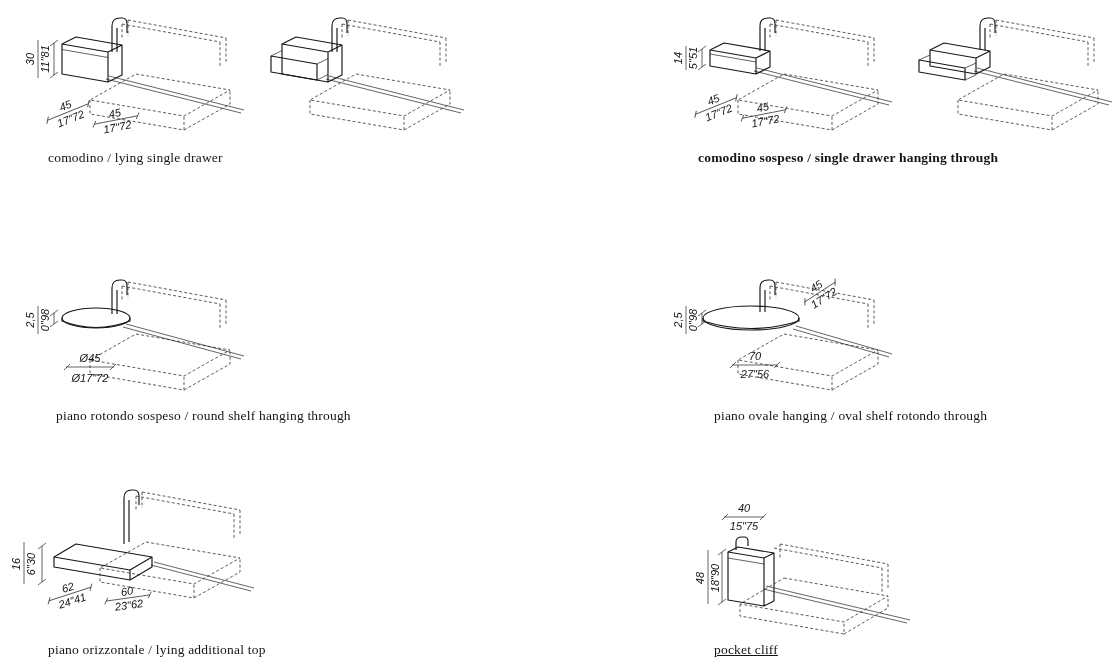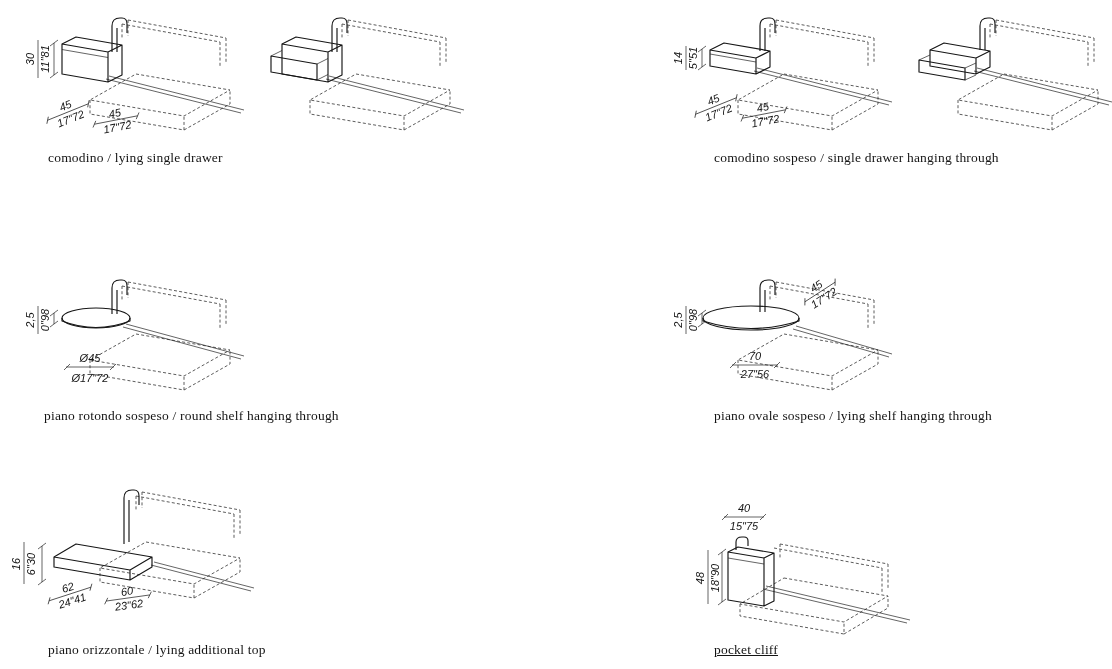--- a/index.html
+++ b/index.html
@@ -127,21 +127,21 @@
     </g>
     <g>
       <path class="solid" d="M64,44 L64,20 Q64,12 72,12 L74,12 Q79,12 79,18 L79,27 M69,44 L69,22"></path>
     </g>
     <g>
       <path class="solid" d="M14,44 L60,52 L74,45 L28,37 Z M14,44 L14,60 L60,68 L60,52 M60,52 L74,45 L74,61 L60,68"></path>
       <path class="solid" d="M3,54 L49,62 L49,74 L3,66 Z"></path>
       <path class="thin" d="M3,54 L14,49 M49,62 L60,57 M49,74 L60,69"></path>
     </g>
   </svg>
-  <div class="caption" style="left:58px;top:144px;">
+  <div class="caption" style="left:42px;top:144px;font-weight:bold;">
     <span>comodino sospeso</span><span> / </span><span>single drawer hanging through</span>
   </div>
 </div>
 
 <div class="section" style="left:8px;top:258px;width:460px;height:180px;text-align:right;">
   <svg class="fig" style="left:0;top:0" width="250" height="160" viewBox="0 0 250 160">
     <g>
       <path class="dash" d="M120,24 L218,42 M114,28 L212,46 M218,42 L218,68 M212,46 L212,70 M120,24 L120,40 M114,28 L114,42"></path>
     </g>
     <g>
@@ -162,21 +162,21 @@
       <path class="dim" d="M46,55 L46,66 M42,58 L50,52 M42,69 L50,63"></path>
       <text class="dimtxt" transform="translate(26,62) rotate(-90)" text-anchor="middle">2,5</text>
       <text class="dimtxt" transform="translate(41,62) rotate(-90)" text-anchor="middle">0"98</text>
     </g>
     <g>
       <text class="dimtxt" x="82" y="104" text-anchor="middle">Ø45</text>
       <path class="dim" d="M58,109 L106,109 M56,112 L62,106 M102,112 L108,106"></path>
       <text class="dimtxt" x="82" y="124" text-anchor="middle">Ø17"72</text>
     </g>
   </svg>
-  <div class="caption" style="left:36px;top:150px;">
+  <div class="caption" style="left:48px;top:150px;">
     <span>piano rotondo sospeso</span><span> / </span><span>round shelf hanging through</span>
   </div>
 </div>
 
 <div class="section" style="left:656px;top:258px;width:460px;height:180px;">
   <svg class="fig" style="left:0;top:0" width="250" height="160" viewBox="0 0 250 160">
     <g>
       <path class="dash" d="M120,24 L218,42 M114,28 L212,46 M218,42 L218,68 M212,46 L212,70 M120,24 L120,40 M114,28 L114,42"></path>
     </g>
     <g>
@@ -203,21 +203,21 @@
       <text class="dimtxt" y="-3" text-anchor="middle">45</text>
       <text class="dimtxt" y="11" text-anchor="middle">17"72</text>
     </g>
     <g>
       <text class="dimtxt" x="99" y="102" text-anchor="middle">70</text>
       <path class="dim" d="M76,107 L122,107 M74,110 L80,104 M118,110 L124,104"></path>
       <text class="dimtxt" x="99" y="120" text-anchor="middle">27"56</text>
     </g>
   </svg>
   <div class="caption" style="left:58px;top:150px;">
-    <span>piano ovale sospeso</span><span> / </span><span>lying shelf hanging through</span>
+    <span>piano ovale hanging</span><span> / </span><span>oval shelf rotondo through</span>
   </div>
 </div>
 
 <div class="section" style="left:8px;top:472px;width:460px;height:190px;">
   <svg class="fig" style="left:0;top:10px" width="250" height="160" viewBox="0 0 250 160">
     <g>
       <path class="dash" d="M134,10 L232,28 M128,14 L226,32 M232,28 L232,54 M226,32 L226,56 M134,10 L134,26 M128,14 L128,28"></path>
     </g>
     <g>
       <path class="dash" d="M138,60 L232,76 L186,102 L92,86 Z M92,86 L92,100 L186,116 L186,102 M186,116 L232,90 L232,76"></path>

